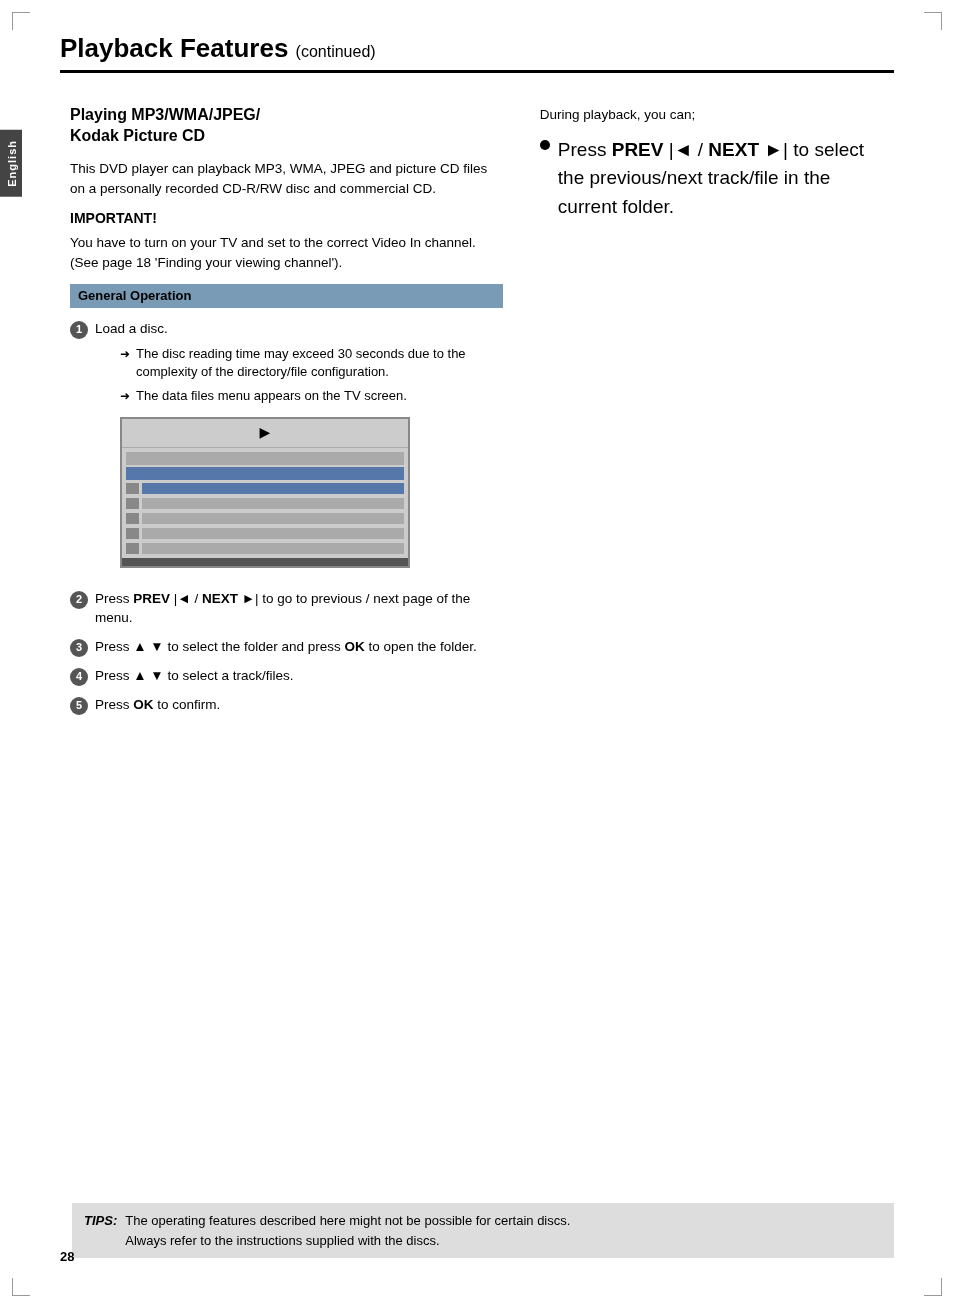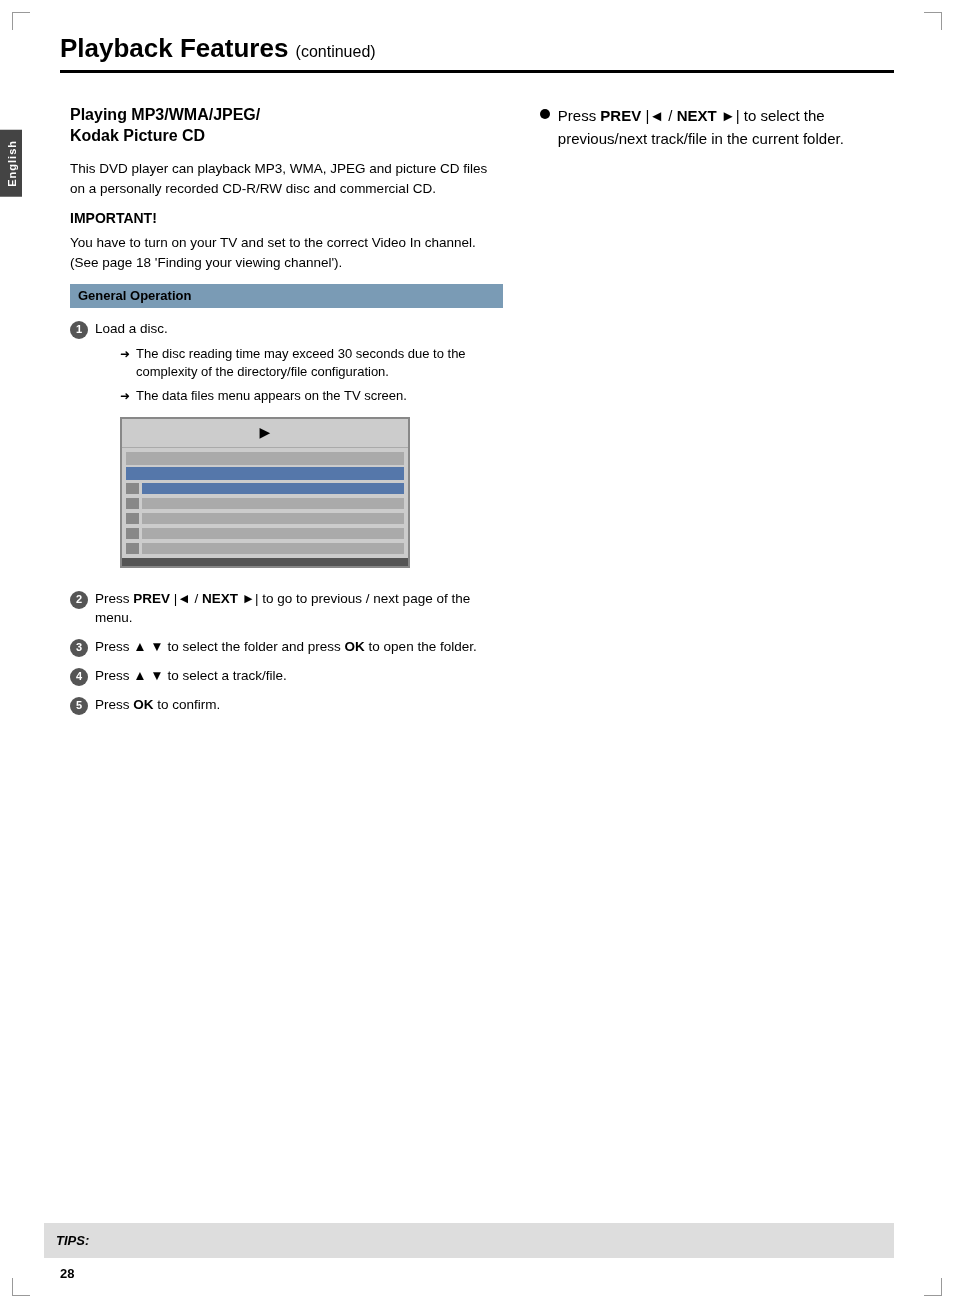--- a/index.html
+++ b/index.html
@@ -193,56 +193,56 @@
       height: 8px;
       background: #555;
       margin-top: 3px;
     }
 
     
     .circle-bullet {
       display: flex;
       align-items: flex-start;
       margin-bottom: 12px;
-      font-size: 15px;
+      font-size: 19px;
       line-height: 1.5;
     }
     .circle-dot {
       width: 10px;
       height: 10px;
       border-radius: 50%;
       background: #000;
       flex-shrink: 0;
       margin-right: 8px;
       margin-top: 4px;
     }
 
     
     .tips-box {
       position: absolute;
       bottom: 50px;
-      left: 44px;
+      left: 72px;
       right: 60px;
       background: #ddd;
       padding: 8px 12px;
       font-size: 13px;
       line-height: 1.5;
       display: flex;
       gap: 8px;
     }
     .tips-label {
       font-weight: bold;
       font-style: italic;
       white-space: nowrap;
     }
 
     
     .page-number {
       position: absolute;
-      bottom: 25px;
+      bottom: 42px;
       left: 60px;
       font-size: 13px;
       font-weight: bold;
     }
   </style>
 </head>
 <body>
 
 <div class="corner-mark corner-tl"></div>
 <div class="corner-mark corner-tr"></div>
@@ -318,44 +318,46 @@
     <div class="step">
       <span class="step-number">3</span>
       <div class="step-content">
         <span>Press ▲ ▼ to select the folder and press <strong>OK</strong> to open the folder.</span>
       </div>
     </div>
 
     <div class="step">
       <span class="step-number">4</span>
       <div class="step-content">
-        <span>Press ▲ ▼ to select a track/file.</span>
+        <span>Press ▲ ▼ to select a track/files.</span>
       </div>
     </div>
 
     <div class="step">
       <span class="step-number">5</span>
       <div class="step-content">
         <span>Press <strong>OK</strong> to confirm.</span>
       </div>
     </div>
 
   </div>
 
   <div class="right-column">
 
 
+    <p class="body-text">During playback, you can;</p>
 
     <div class="circle-bullet">
       <div class="circle-dot"></div>
       <span>Press <strong>PREV</strong>  |◄ / <strong>NEXT</strong>  ►| to select the previous/next track/file in the current folder.</span>
     </div>
 
 
   </div>
 
 </div>
 
 <div class="tips-box">
   <span class="tips-label">TIPS:</span>
+  <span>The operating features described here might not be possible for certain discs.<br>Always refer to the instructions supplied with the discs.</span>
 </div>
 
 <div class="page-number">28</div>
 
 </body></html>

